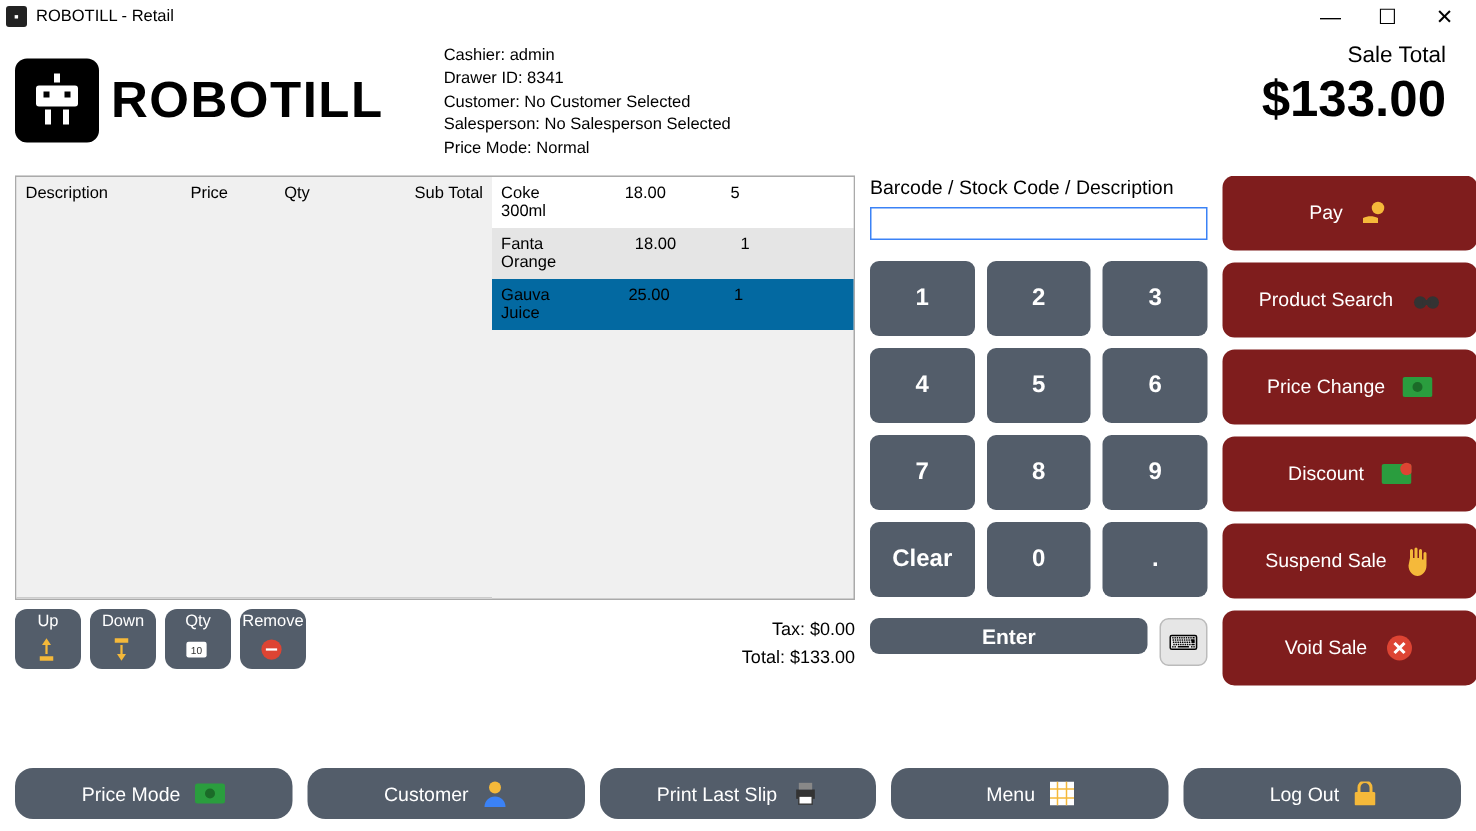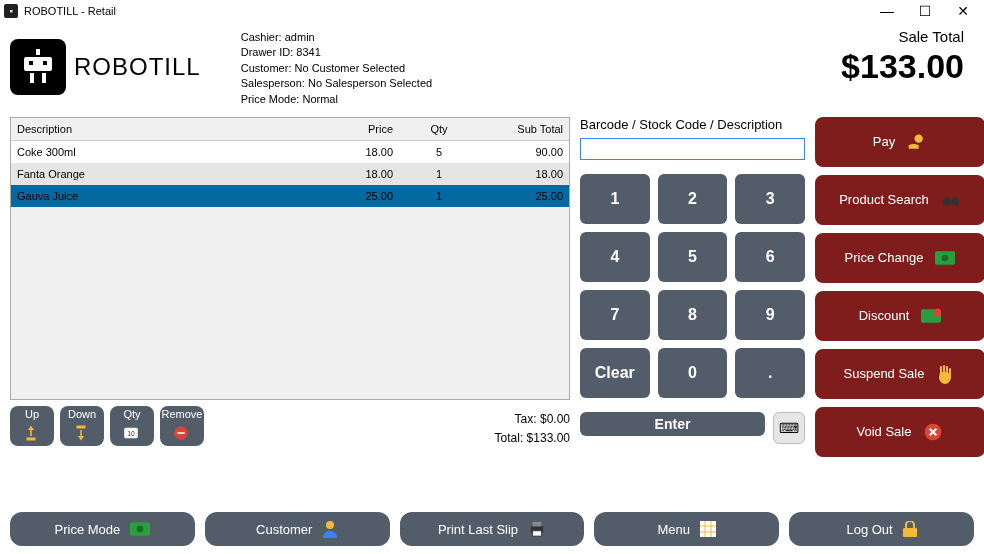--- a/index.html
+++ b/index.html
@@ -9,31 +9,31 @@
   .titlebar { height: 22px; display: flex; align-items: center; padding: 0 4px; }
   .titlebar .app-icon { width: 14px; height: 14px; background:#222; border-radius:2px; margin-right:6px; display:flex; align-items:center; justify-content:center; color:#fff; font-size:9px; }
   .titlebar .title { font-size: 11px; }
   .titlebar .win-btns { margin-left: auto; display: flex; gap: 20px; font-size: 14px; padding-right: 8px; }
   .titlebar .win-btns span { cursor: pointer; width: 18px; text-align: center; }
 
   
   .header { display: flex; padding: 6px 10px 0 10px; }
   .brand { display: flex; align-items: center; gap: 8px; }
   .brand-icon { width: 56px; height: 56px; background:#000; border-radius:8px; display:flex; align-items:center; justify-content:center; }
-  .brand-text { font-size: 24px; letter-spacing: 1px; font-weight: 400; }
+  .brand-text { font-size: 34px; letter-spacing: 1px; font-weight: 700; }
   .sess-info { margin-left: 40px; font-size: 11px; line-height: 1.4; padding-top: 2px; }
   .sale-total { margin-left: auto; text-align: right; padding-right: 10px; }
   .sale-total .lbl { font-size: 15px; margin-bottom: 2px; }
   .sale-total .amt { font-size: 34px; font-weight: bold; }
 
   
   .main { display: grid; grid-template-columns: 560px 225px 170px; gap: 10px; padding: 10px 10px 0 10px; }
 
   
-  .cart-panel { border: 1px solid #aaa; height: 283px; background: #f0f0f0; display:flex; flex-direction:column; }
+  .cart-panel { border: 1px solid #aaa; height: 283px; background: #f0f0f0; display:flex; }
   .cart-head { display: grid; grid-template-columns: 1fr 80px 80px 90px; background: #f0f0f0; border-bottom: 1px solid #ccc; }
   .cart-head div { padding: 5px 6px; font-size: 11px; }
   .cart-head .r { text-align: right; }
   .cart-head .c { text-align: center; }
   .cart-rows { flex:1; overflow:auto; }
   .cart-row { display: grid; grid-template-columns: 1fr 80px 80px 90px; font-size: 11px; }
   .cart-row div { padding: 5px 6px; }
   .cart-row .r { text-align: right; }
   .cart-row .c { text-align: center; }
   .cart-row.sel { background: #0369a1; color: #000; }

